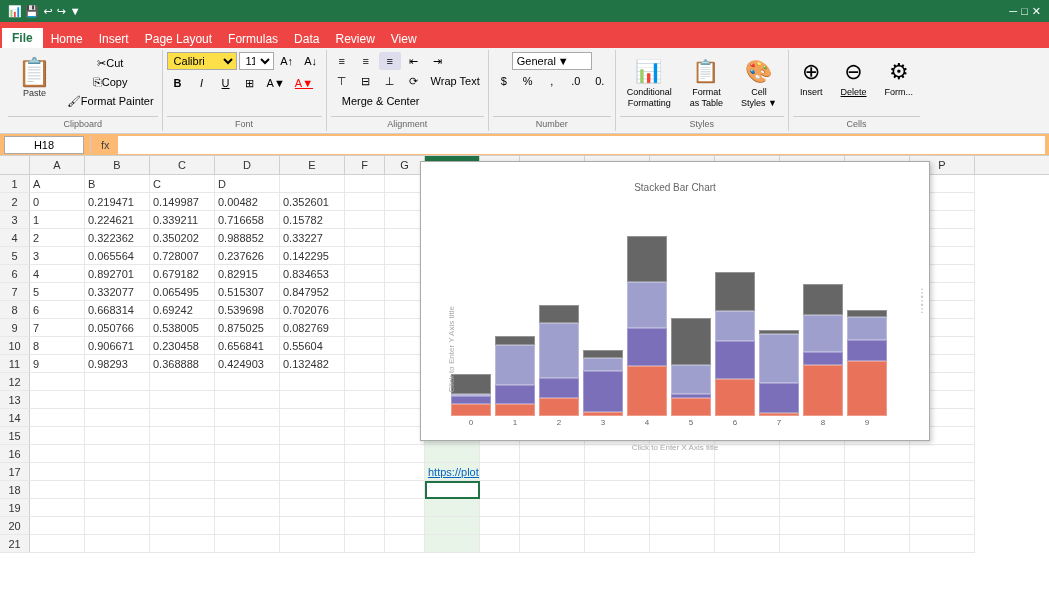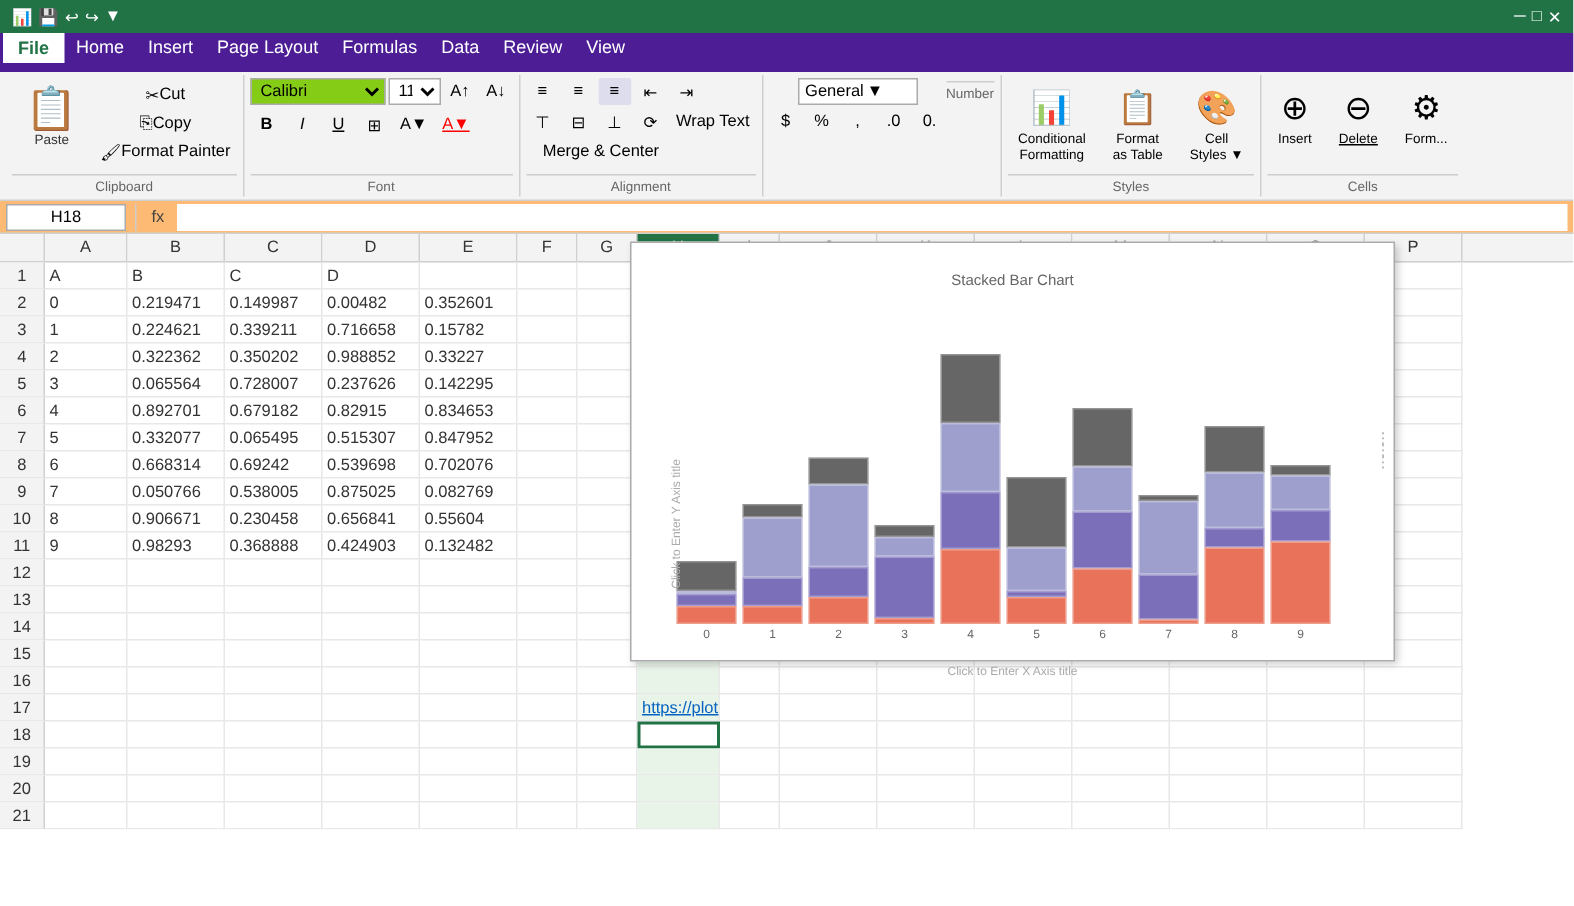--- a/index.html
+++ b/index.html
@@ -15,23 +15,23 @@
       justify-content: space-between;
       padding: 0 8px;
       font-size: 11px;
     }
     .title-bar-left { display: flex; align-items: center; gap: 4px; }
     .title-bar-title { flex: 1; text-align: center; color: white; font-size: 12px; }
     .title-bar-controls { display: flex; gap: 4px; }
 
     
     .menu-bar {
-      background: #4c1d95;
-      display: flex;
-      align-items: flex-start;
+      background: #ef4444;
+      display: flex;
+      align-items: flex-end;
       height: 26px;
       padding: 0 2px;
     }
     .file-btn {
       background: #fff;
       color: #217346;
       font-weight: bold;
       padding: 2px 10px;
       font-size: 12px;
       border: none;
@@ -105,25 +105,25 @@
       border: 1px solid transparent;
       border-radius: 2px;
       font-size: 9px;
       min-width: 40px;
     }
     .paste-icon { font-size: 28px; line-height: 1; }
     .small-btns-col { display: flex; flex-direction: column; gap: 1px; }
 
     
     .font-selector {
-      width: 90px;
+      width: 70px;
       height: 18px;
       font-size: 11px;
       border: 1px solid #aaa;
-      background: #84cc16;
+      background: #fde047;
       padding: 0 2px;
     }
     .size-selector {
       width: 35px;
       height: 18px;
       font-size: 11px;
       border: 1px solid #aaa;
       background: white;
       padding: 0 2px;
     }
@@ -368,21 +368,21 @@
       </div>
       <div style="display:flex; gap:2px; align-items:center;">
         <div class="rb-small-btn" style="width:100px;">
           <span>Merge &amp; Center</span>
         </div>
       </div>
     </div>
     <div class="ribbon-group-label">Alignment</div>
   </div>
 
-  <div class="ribbon-group" style="flex-direction:row;">
+  <div class="ribbon-group" style="flex-direction:column;">
     <div class="ribbon-group-content" style="flex-direction:column; gap:2px;">
       <div class="number-format-box">
         <span>General</span>
         <span>▼</span>
       </div>
       <div style="display:flex; gap:2px;">
         <div class="rb-small-btn">$</div>
         <div class="rb-small-btn">%</div>
         <div class="rb-small-btn">,</div>
         <div class="rb-small-btn">.0</div>

